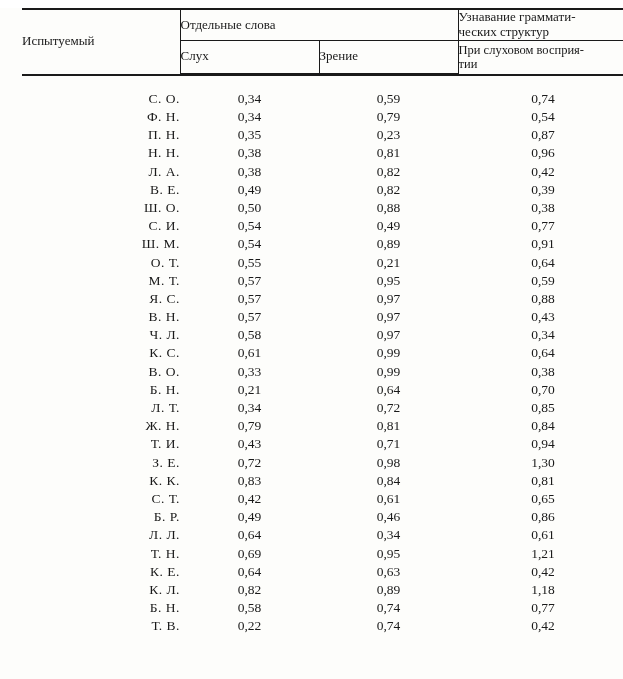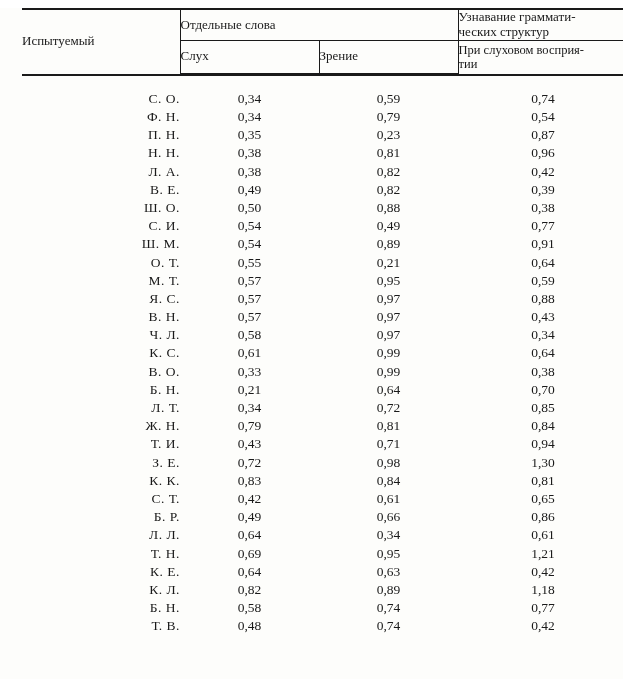--- a/index.html
+++ b/index.html
@@ -272,21 +272,21 @@
         </tr>
         <tr class="body-row">
           <td class="subject">С. Т.</td>
           <td>0,42</td>
           <td>0,61</td>
           <td>0,65</td>
         </tr>
         <tr class="body-row">
           <td class="subject">Б. Р.</td>
           <td>0,49</td>
-          <td>0,66</td>
+          <td>0,46</td>
           <td>0,86</td>
         </tr>
         <tr class="body-row">
           <td class="subject">Л. Л.</td>
           <td>0,64</td>
           <td>0,34</td>
           <td>0,61</td>
         </tr>
         <tr class="body-row">
           <td class="subject">Т. Н.</td>
@@ -307,19 +307,19 @@
           <td>1,18</td>
         </tr>
         <tr class="body-row">
           <td class="subject">Б. Н.</td>
           <td>0,58</td>
           <td>0,74</td>
           <td>0,77</td>
         </tr>
         <tr class="body-row">
           <td class="subject">Т. В.</td>
-          <td>0,48</td>
+          <td>0,22</td>
           <td>0,74</td>
           <td>0,42</td>
         </tr>
       </tbody>
   </table>
 </div>
 
 </body></html>

